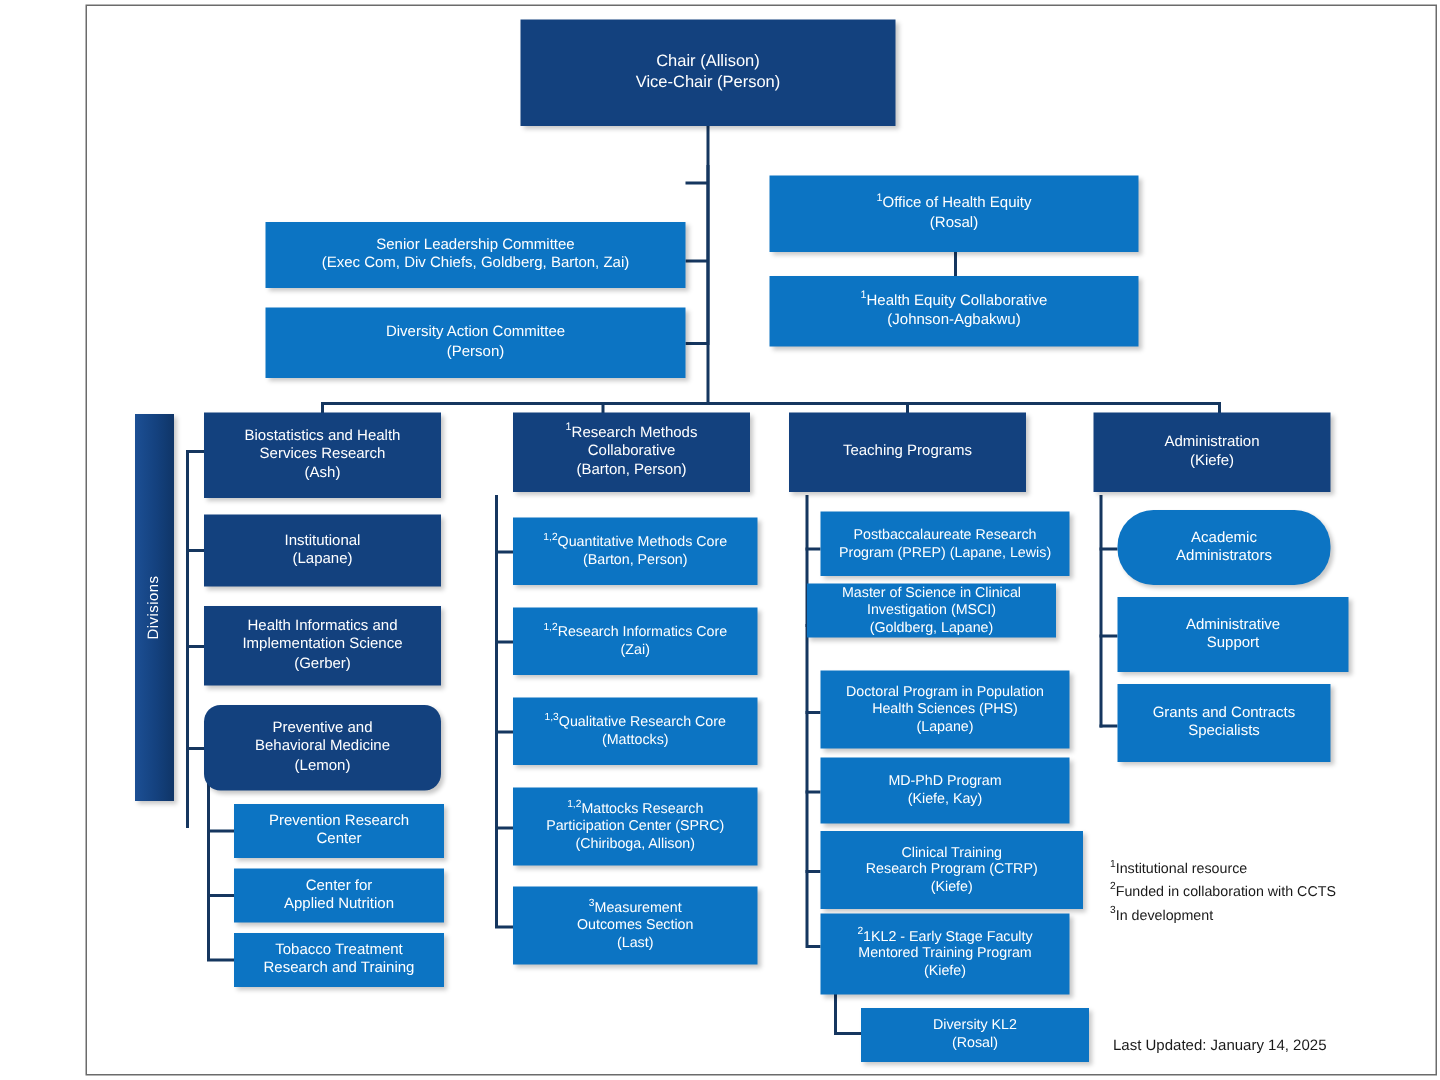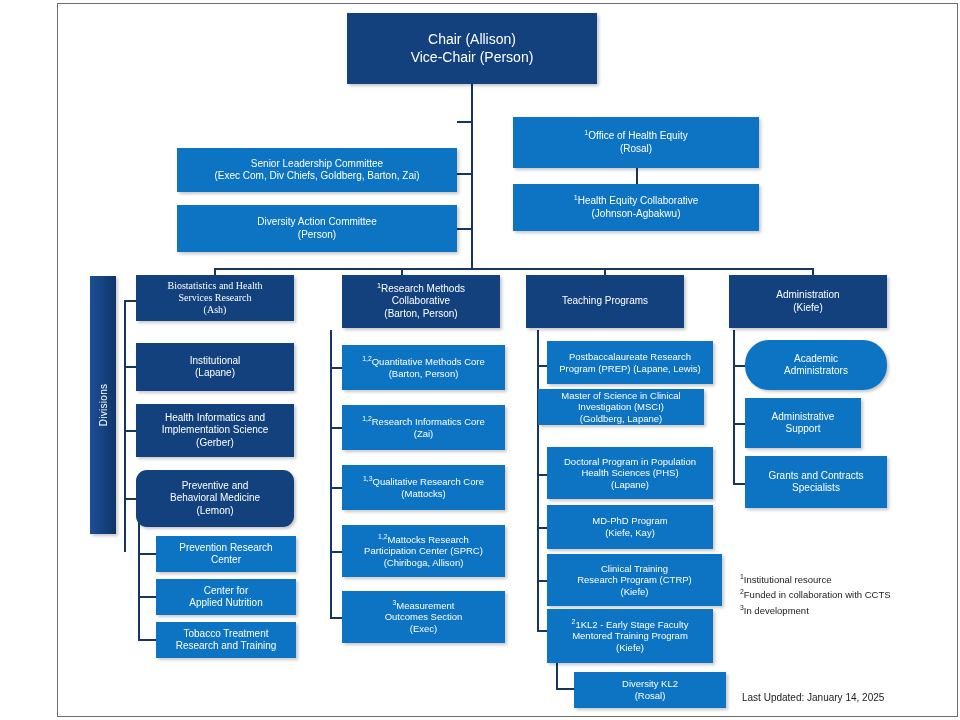--- a/index.html
+++ b/index.html
@@ -34,21 +34,21 @@
     text-align: center;
     color: #ffffff;
     line-height: 1.22;
     padding: 2px 4px;
     box-shadow: 2px 2px 3px rgba(0,0,0,0.22);
     z-index: 5;
   }
   .node .txt { display: block; width: 100%; }
   .dark  { background: #13417e; }
   .light { background: #0c74c3; }
-  .f11 { font-size: 14px; }
+  .f11 { font-size: 11px; }
   .f10 { font-size: 10px; }
   .f95 { font-size: 9.5px; }
   sup { font-size: 0.72em; vertical-align: super; line-height: 0; }
 
   
   #divisions-bar {
     position: absolute;
     left: 90px; top: 276px;
     width: 26px; height: 258px;
     background: linear-gradient(to right, #1c4f94 0%, #14417e 55%, #0f3567 100%);
@@ -178,21 +178,21 @@
     <span class="txt">
       <sup>1</sup><span>Health Equity Collaborative</span><br>
       <span>(Johnson-Agbakwu)</span>
     </span>
   </div>
 
   <div id="divisions-bar">
     <span class="vlabel">Divisions</span>
   </div>
 
-  <div class="node dark f10" style="left:136px; top:275px; width:158px; height:46px;font-family:Liberation Serif, serif;">
+  <div class="node dark f10" style="left:136px; top:275px; width:158px; height:57px;">
     <span class="txt">
       <span>Biostatistics and Health</span><br>
       <span>Services Research</span><br>
       <span>(Ash)</span>
     </span>
   </div>
   <div class="node dark f10" style="left:136px; top:343px; width:158px; height:48px;">
     <span class="txt">
       <span>Institutional</span><br>
       <span>(Lapane)</span>
@@ -261,21 +261,21 @@
     <span class="txt">
       <sup>1,2</sup><span>Mattocks Research</span><br>
       <span>Participation Center (SPRC)</span><br>
       <span>(Chiriboga, Allison)</span>
     </span>
   </div>
   <div class="node light f95" style="left:342px; top:591px; width:163px; height:52px;">
     <span class="txt">
       <sup>3</sup><span>Measurement</span><br>
       <span>Outcomes Section</span><br>
-      <span>(Exec)</span>
+      <span>(Last)</span>
     </span>
   </div>
 
   <div class="node dark f10" style="left:526px; top:275px; width:158px; height:53px;">
     <span class="txt">
       <span>Teaching Programs</span>
     </span>
   </div>
   <div class="node light f95" style="left:547px; top:341px; width:166px; height:43px;">
     <span class="txt">
@@ -329,21 +329,21 @@
       <span>Administration</span><br>
       <span>(Kiefe)</span>
     </span>
   </div>
   <div class="node light f10" style="left:745px; top:340px; width:142px; height:50px;border-radius:24px;">
     <span class="txt">
       <span>Academic</span><br>
       <span>Administrators</span>
     </span>
   </div>
-  <div class="node light f10" style="left:745px; top:398px; width:116px; height:50px;text-align:center;">
+  <div class="node light f10" style="left:745px; top:398px; width:154px; height:50px;text-align:center;">
     <span class="txt">
       <span>Administrative</span><br>
       <span>Support</span>
     </span>
   </div>
   <div class="node light f10" style="left:745px; top:456px; width:142px; height:52px;">
     <span class="txt">
       <span>Grants and Contracts</span><br>
       <span>Specialists</span>
     </span>

